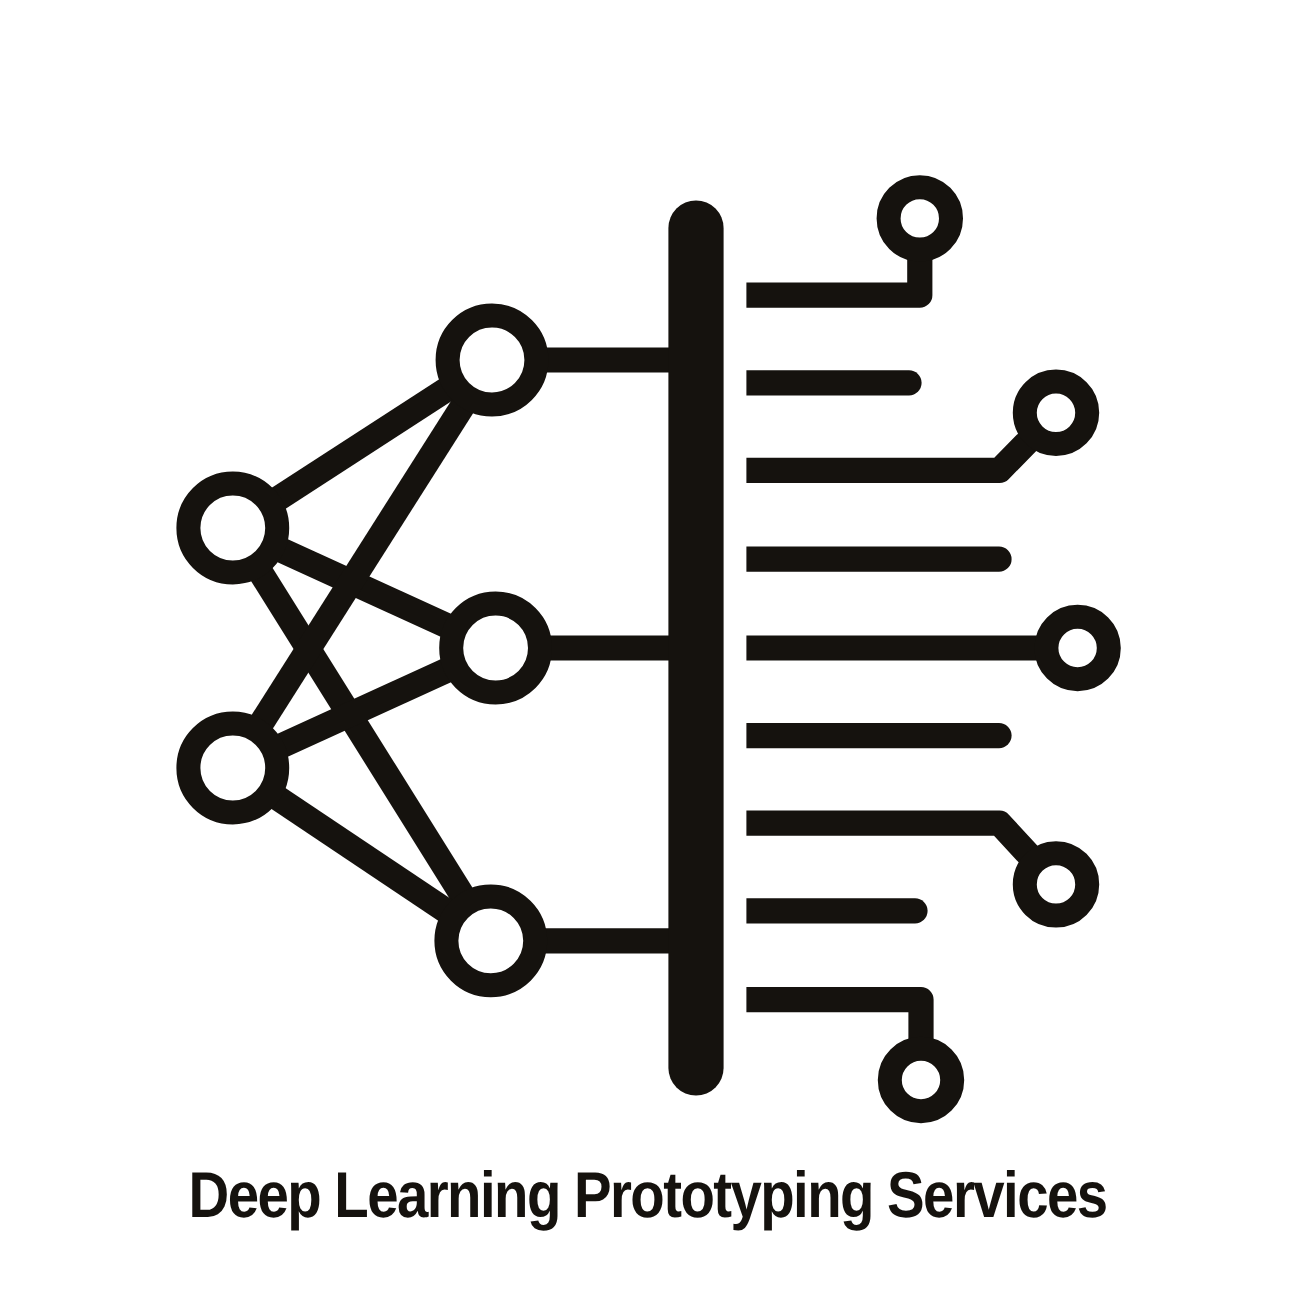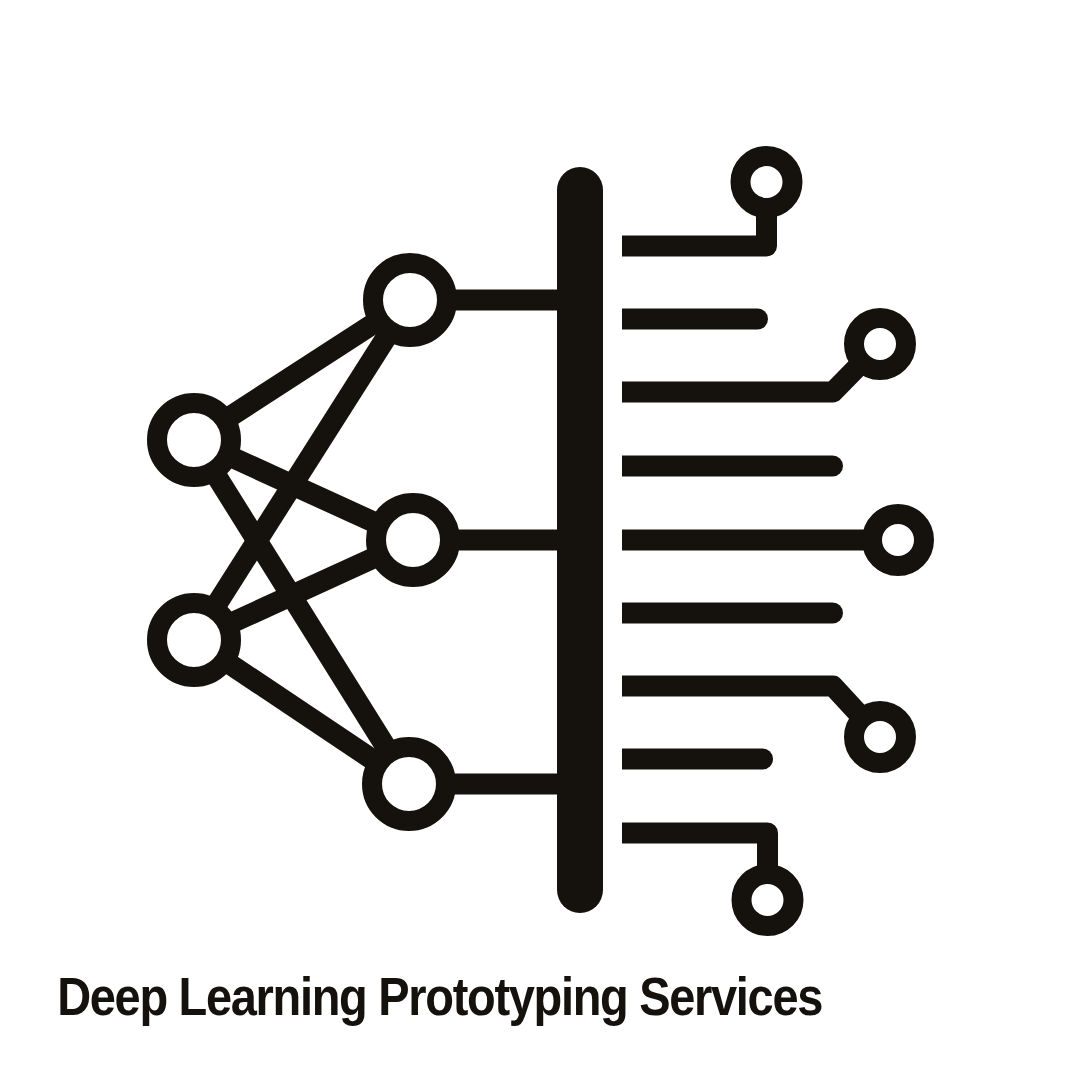--- a/index.html
+++ b/index.html
@@ -16,21 +16,21 @@
   .ink-stroke { stroke: var(--ink); }
   .ink-fill   { fill: var(--ink); }
   .node-fill  { fill: var(--node_fill); }
   .edge       { stroke-width:21; fill:none; stroke-linecap:butt; }
   .connector  { stroke-width:21; fill:none; }
   .trace      { stroke-width:21; fill:none; stroke-linecap:butt; stroke-linejoin:round; }
   .node-ring  { stroke-width:20; }
   .pad-ring   { stroke-width:20; }
   .caption {
     position:absolute; left:0; top:968px; width:1080px;
-    display:flex; justify-content:flex-start;
+    display:flex; justify-content:center;
   }
   .caption span {
     color: var(--ink);
     font-size:54px; font-weight:700; line-height:56px;
     letter-spacing:-1.5px; white-space:nowrap;
     transform: scaleX(0.87); transform-origin:center;
   }
 </style>
 </head>
 <body>

